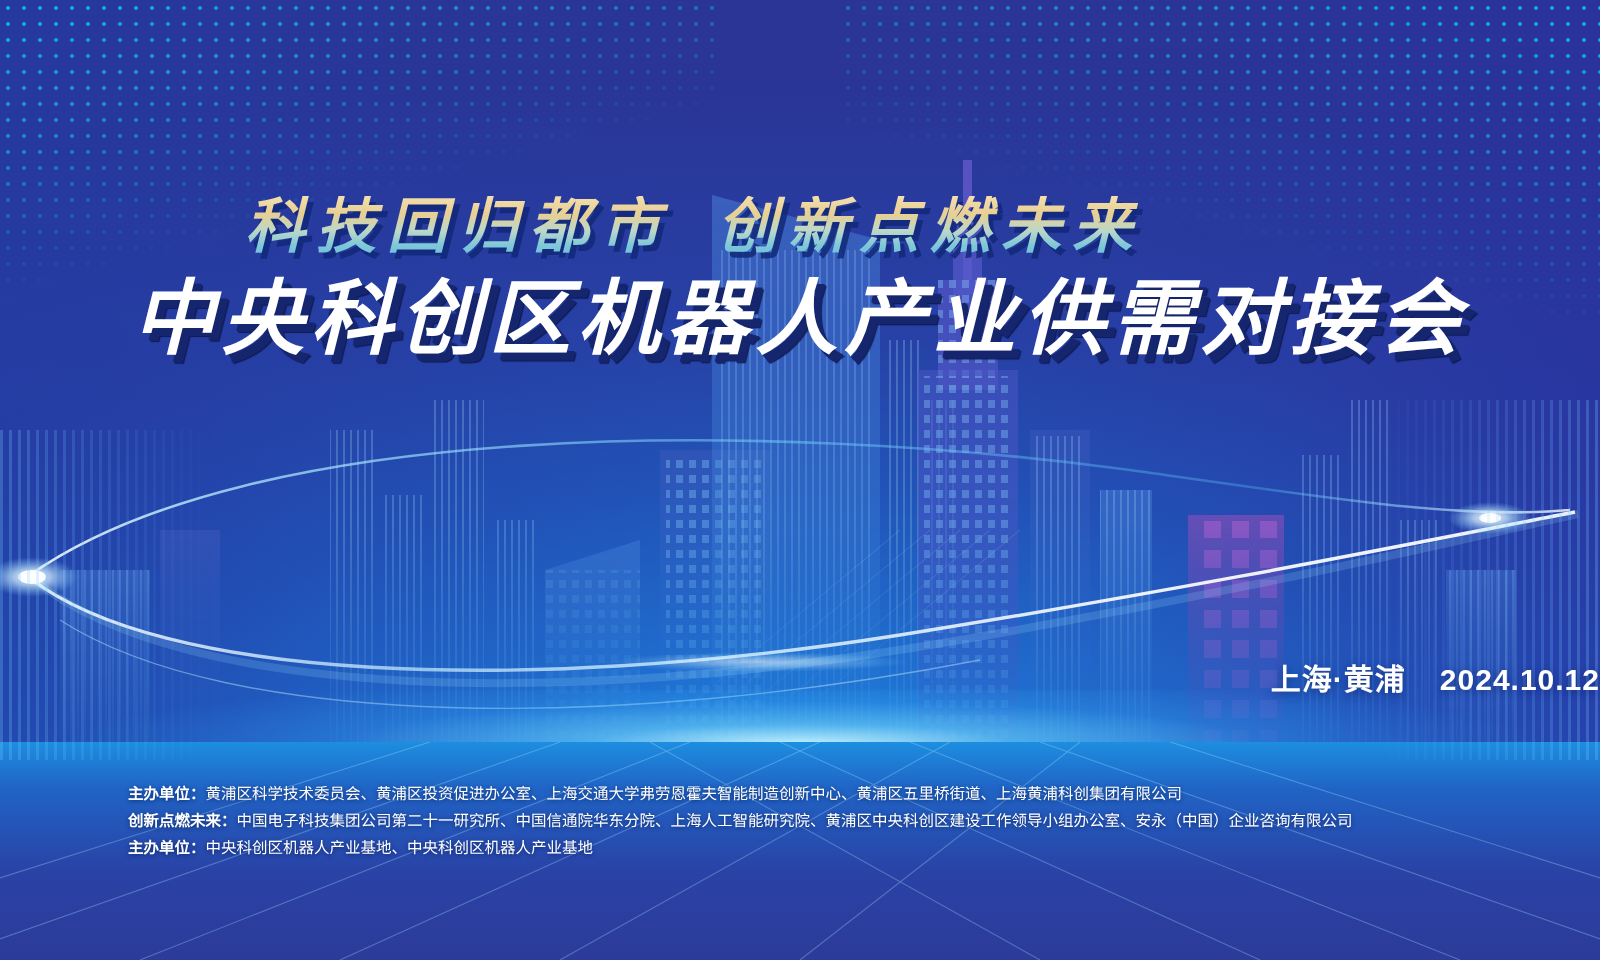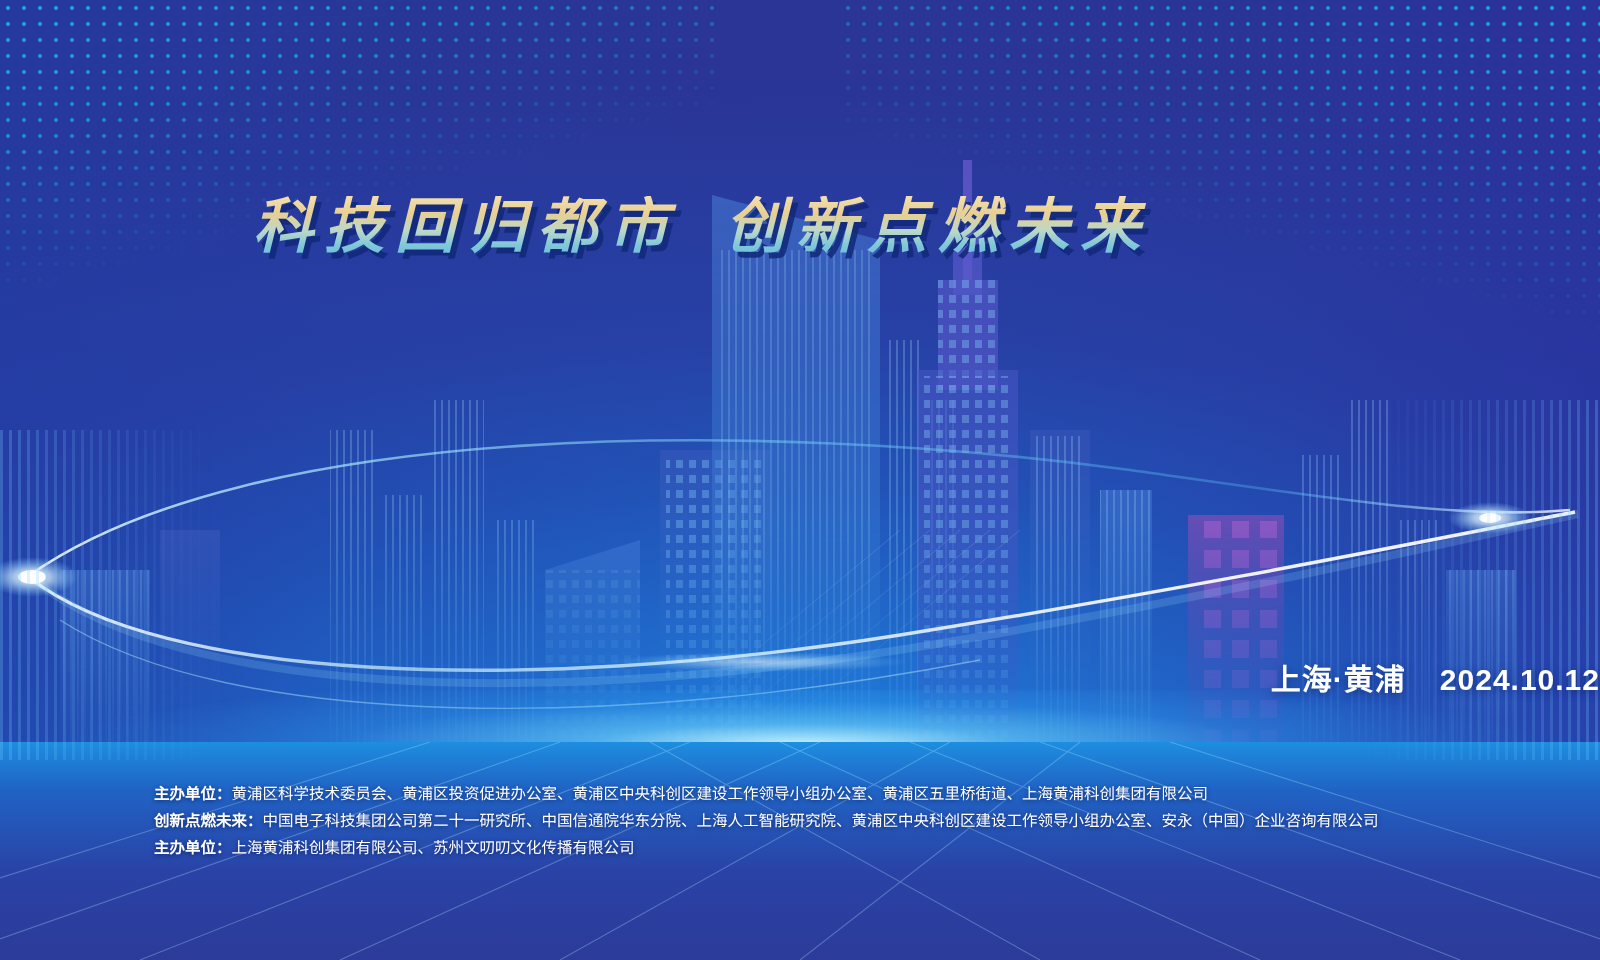--- a/index.html
+++ b/index.html
@@ -82,21 +82,20 @@
 
   .subtitle{
     position:absolute;top:196px;left:0;width:1388px;text-align:center;
     font-family:"DejaVu Sans","Liberation Sans",sans-serif;
     font-weight:700;font-style:italic;
     font-size:60px;letter-spacing:11px;line-height:1;
     background:linear-gradient(180deg,#f3dfae 0%,#e8cf92 30%,#bcd8c8 58%,#7fc8d8 82%,#6ebedd 100%);
     -webkit-background-clip:text;background-clip:text;color:transparent;
     filter:drop-shadow(5px 6px 0 rgba(16,40,120,.85));
     white-space:nowrap;
-    padding-left:8px;
   }
   .subtitle .gap{display:inline-block;width:46px;}
 
   .maintitle{
     position:absolute;top:278px;left:0;width:1600px;text-align:center;
     font-family:"DejaVu Sans","Liberation Sans",sans-serif;
     font-weight:700;font-style:italic;
     font-size:82px;letter-spacing:7px;line-height:1;
     color:#ffffff;
     text-shadow:
@@ -115,21 +114,21 @@
   .meta .sep{display:inline-block;width:34px;}
 
   
   .credits{
     position:absolute;left:128px;top:780px;width:1420px;
     color:#ffffff;font-size:15.5px;line-height:27px;
     text-shadow:0 1px 4px rgba(5,25,80,.75);
     white-space:nowrap;
   }
   .credits .row{display:block;}
-  .credits .lbl{font-weight:700;margin-left:26px;}
+  .credits .lbl{font-weight:700;}
   .credits .val{font-weight:400;}
 </style>
 </head>
 <body>
 
 <div id="stage">
 
   <div class="layer bg-base"></div>
   <div class="layer bg-left-tint"></div>
   <div class="layer bg-right-tint"></div>
@@ -305,31 +304,32 @@
 
   <div class="layer bars bars-l"></div>
   <div class="layer bars bars-r"></div>
 
   <div class="content">
 
     <div class="subtitle">
       <span>科技回归都市</span><span class="gap"></span><span>创新点燃未来</span>
     </div>
 
+    <div class="maintitle">中央科创区机器人产业供需对接会</div>
 
     <div class="meta">
       <span>上海·黄浦</span><span class="sep"></span><span>2024.10.12</span>
     </div>
 
     <div class="credits">
       <span class="row">
-        <span class="lbl">主办单位：</span><span class="val">黄浦区科学技术委员会、黄浦区投资促进办公室、黄浦区中央科创区建设工作领导小组办公室、黄浦区五里桥街道、上海黄浦科创集团有限公司</span>
+        <span class="lbl">主办单位：</span><span class="val">黄浦区科学技术委员会、黄浦区投资促进办公室、上海交通大学弗劳恩霍夫智能制造创新中心、黄浦区五里桥街道、上海黄浦科创集团有限公司</span>
       </span>
       <span class="row">
         <span class="lbl">创新点燃未来：</span><span class="val">中国电子科技集团公司第二十一研究所、中国信通院华东分院、上海人工智能研究院、黄浦区中央科创区建设工作领导小组办公室、安永（中国）企业咨询有限公司</span>
       </span>
       <span class="row">
-        <span class="lbl">主办单位：</span><span class="val">上海黄浦科创集团有限公司、苏州文叨叨文化传播有限公司</span>
+        <span class="lbl">主办单位：</span><span class="val">中央科创区机器人产业基地、中央科创区机器人产业基地</span>
       </span>
     </div>
 
   </div>
 </div>
 
 </body></html>

